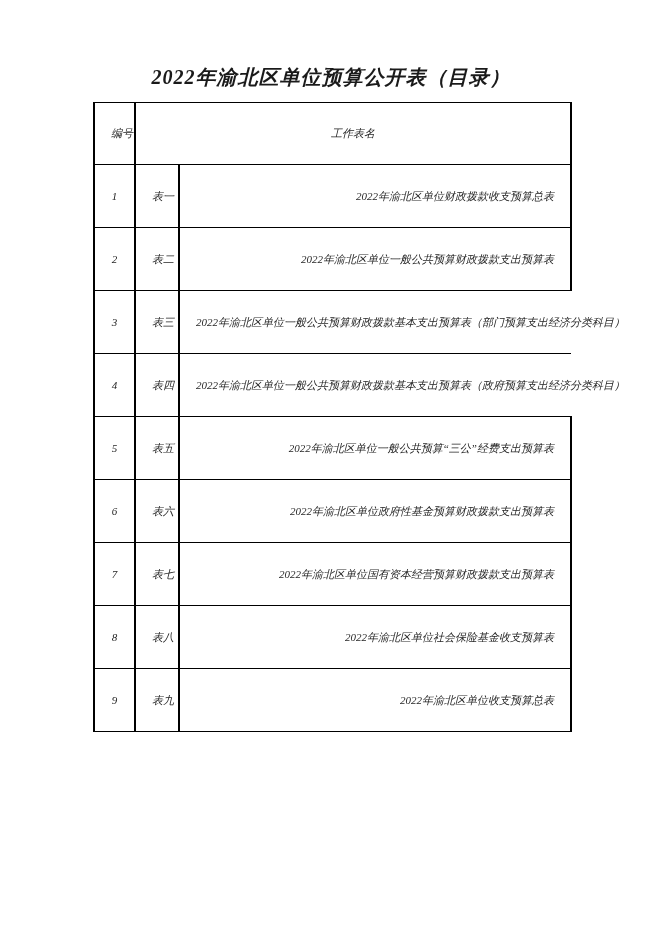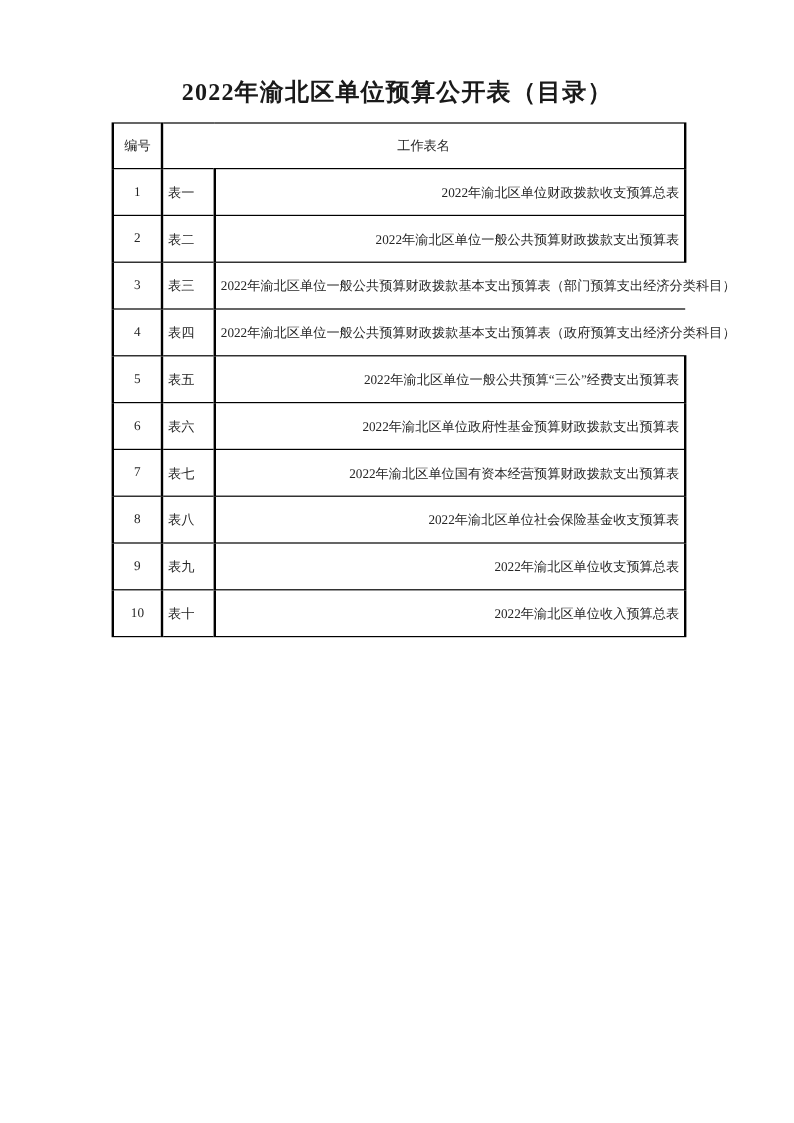--- a/index.html
+++ b/index.html
@@ -12,20 +12,21 @@
     height: 936px;
     overflow: hidden;
     font-family: "Liberation Serif", "DejaVu Serif", serif;
     color: #1c1c1c;
   }
   .page {
     position: relative;
     width: 662px;
     height: 904px;
     background: #ffffff;
+    font-style: italic;
   }
   .doc-title {
     position: absolute;
     top: 64px;
     left: 0;
     width: 662px;
     text-align: center;
     font-size: 20px;
     line-height: 26px;
     font-weight: bold;
@@ -46,21 +47,21 @@
   table.directory col.c-name  { width: 392px; }
   table.directory th,
   table.directory td {
     border-top: 1px solid #000;
     border-bottom: 1px solid #000;
     border-left: 2px solid #000;
     border-right: 2px solid #000;
     font-weight: normal;
     font-size: 11px;
     color: #262626;
-    padding: 4px;
+    padding: 16px;
     overflow: visible;
     white-space: nowrap;
     background: #ffffff;
   }
   table.directory thead th {
     height: 29px;
     text-align: center;
     vertical-align: middle;
   }
   table.directory tbody td {
@@ -144,21 +145,16 @@
       <tr>
         <td class="cell-num">8</td>
         <td class="cell-sheet">表八</td>
         <td class="cell-name">2022年渝北区单位社会保险基金收支预算表</td>
       </tr>
       <tr>
         <td class="cell-num">9</td>
         <td class="cell-sheet">表九</td>
         <td class="cell-name">2022年渝北区单位收支预算总表</td>
       </tr>
-      <tr>
-        <td class="cell-num">10</td>
-        <td class="cell-sheet">表十</td>
-        <td class="cell-name">2022年渝北区单位收入预算总表</td>
-      </tr>
     </tbody>
   </table>
 
 </div>
 
 </body></html>

